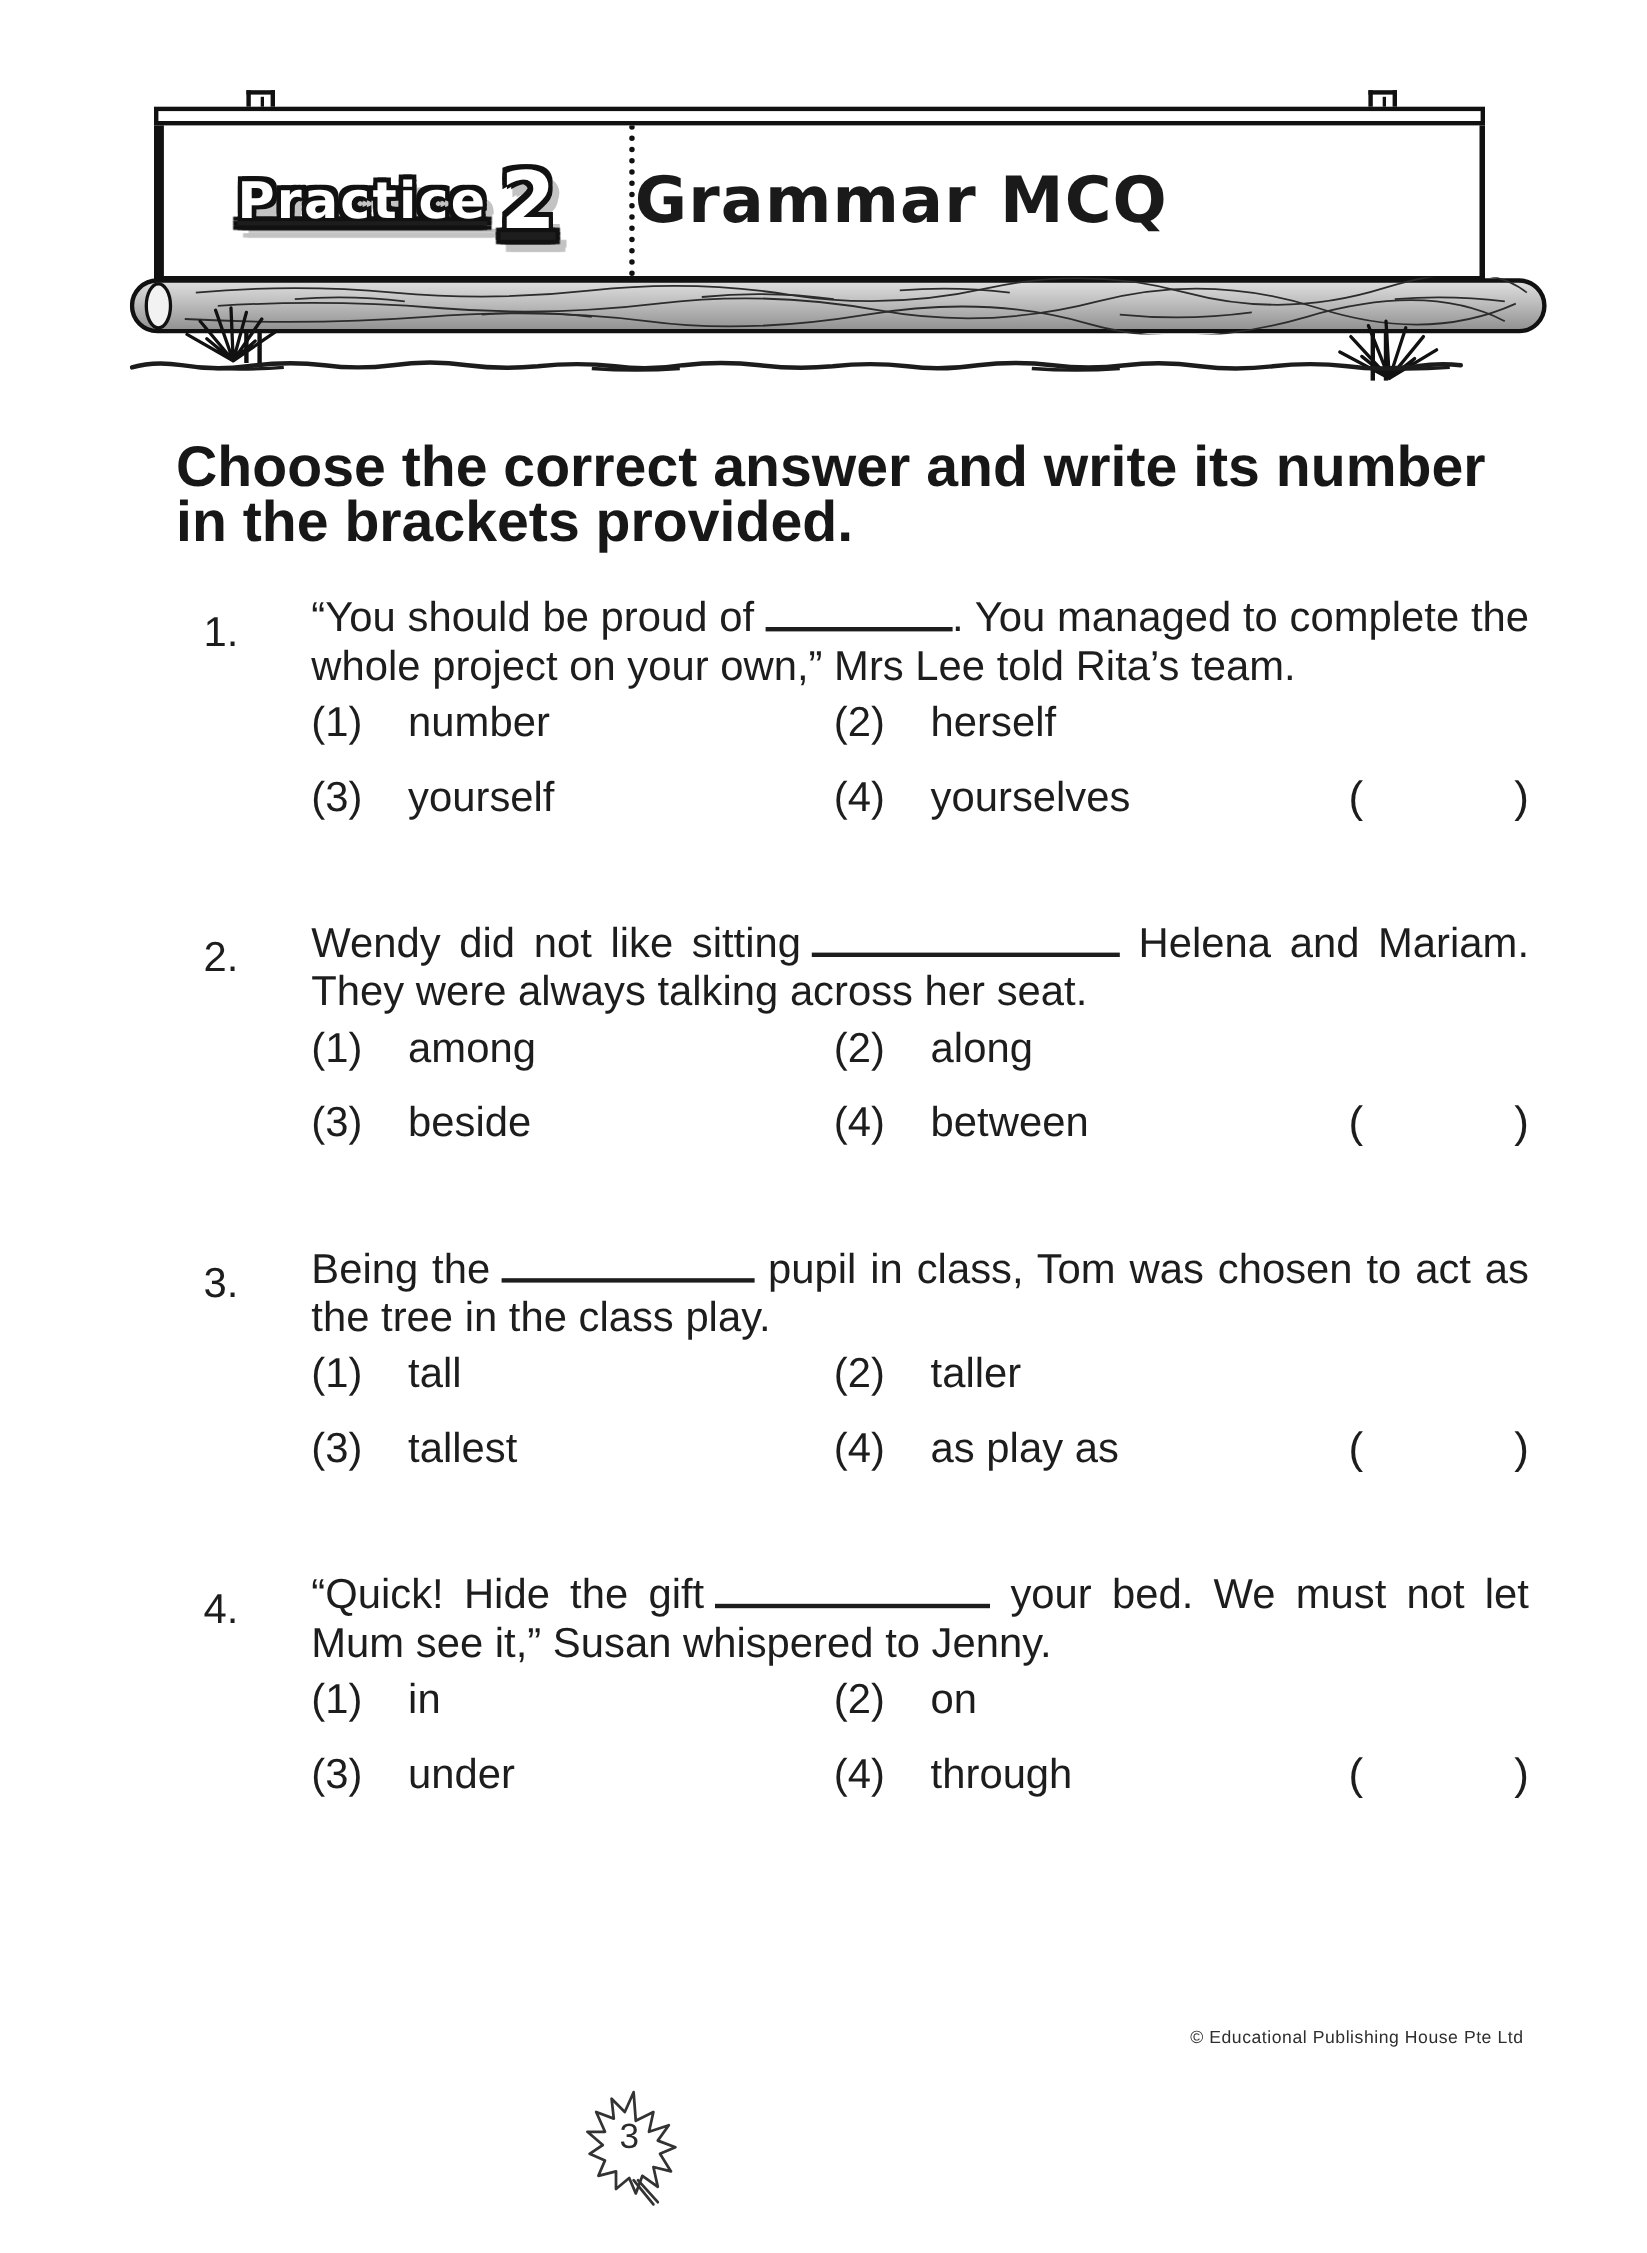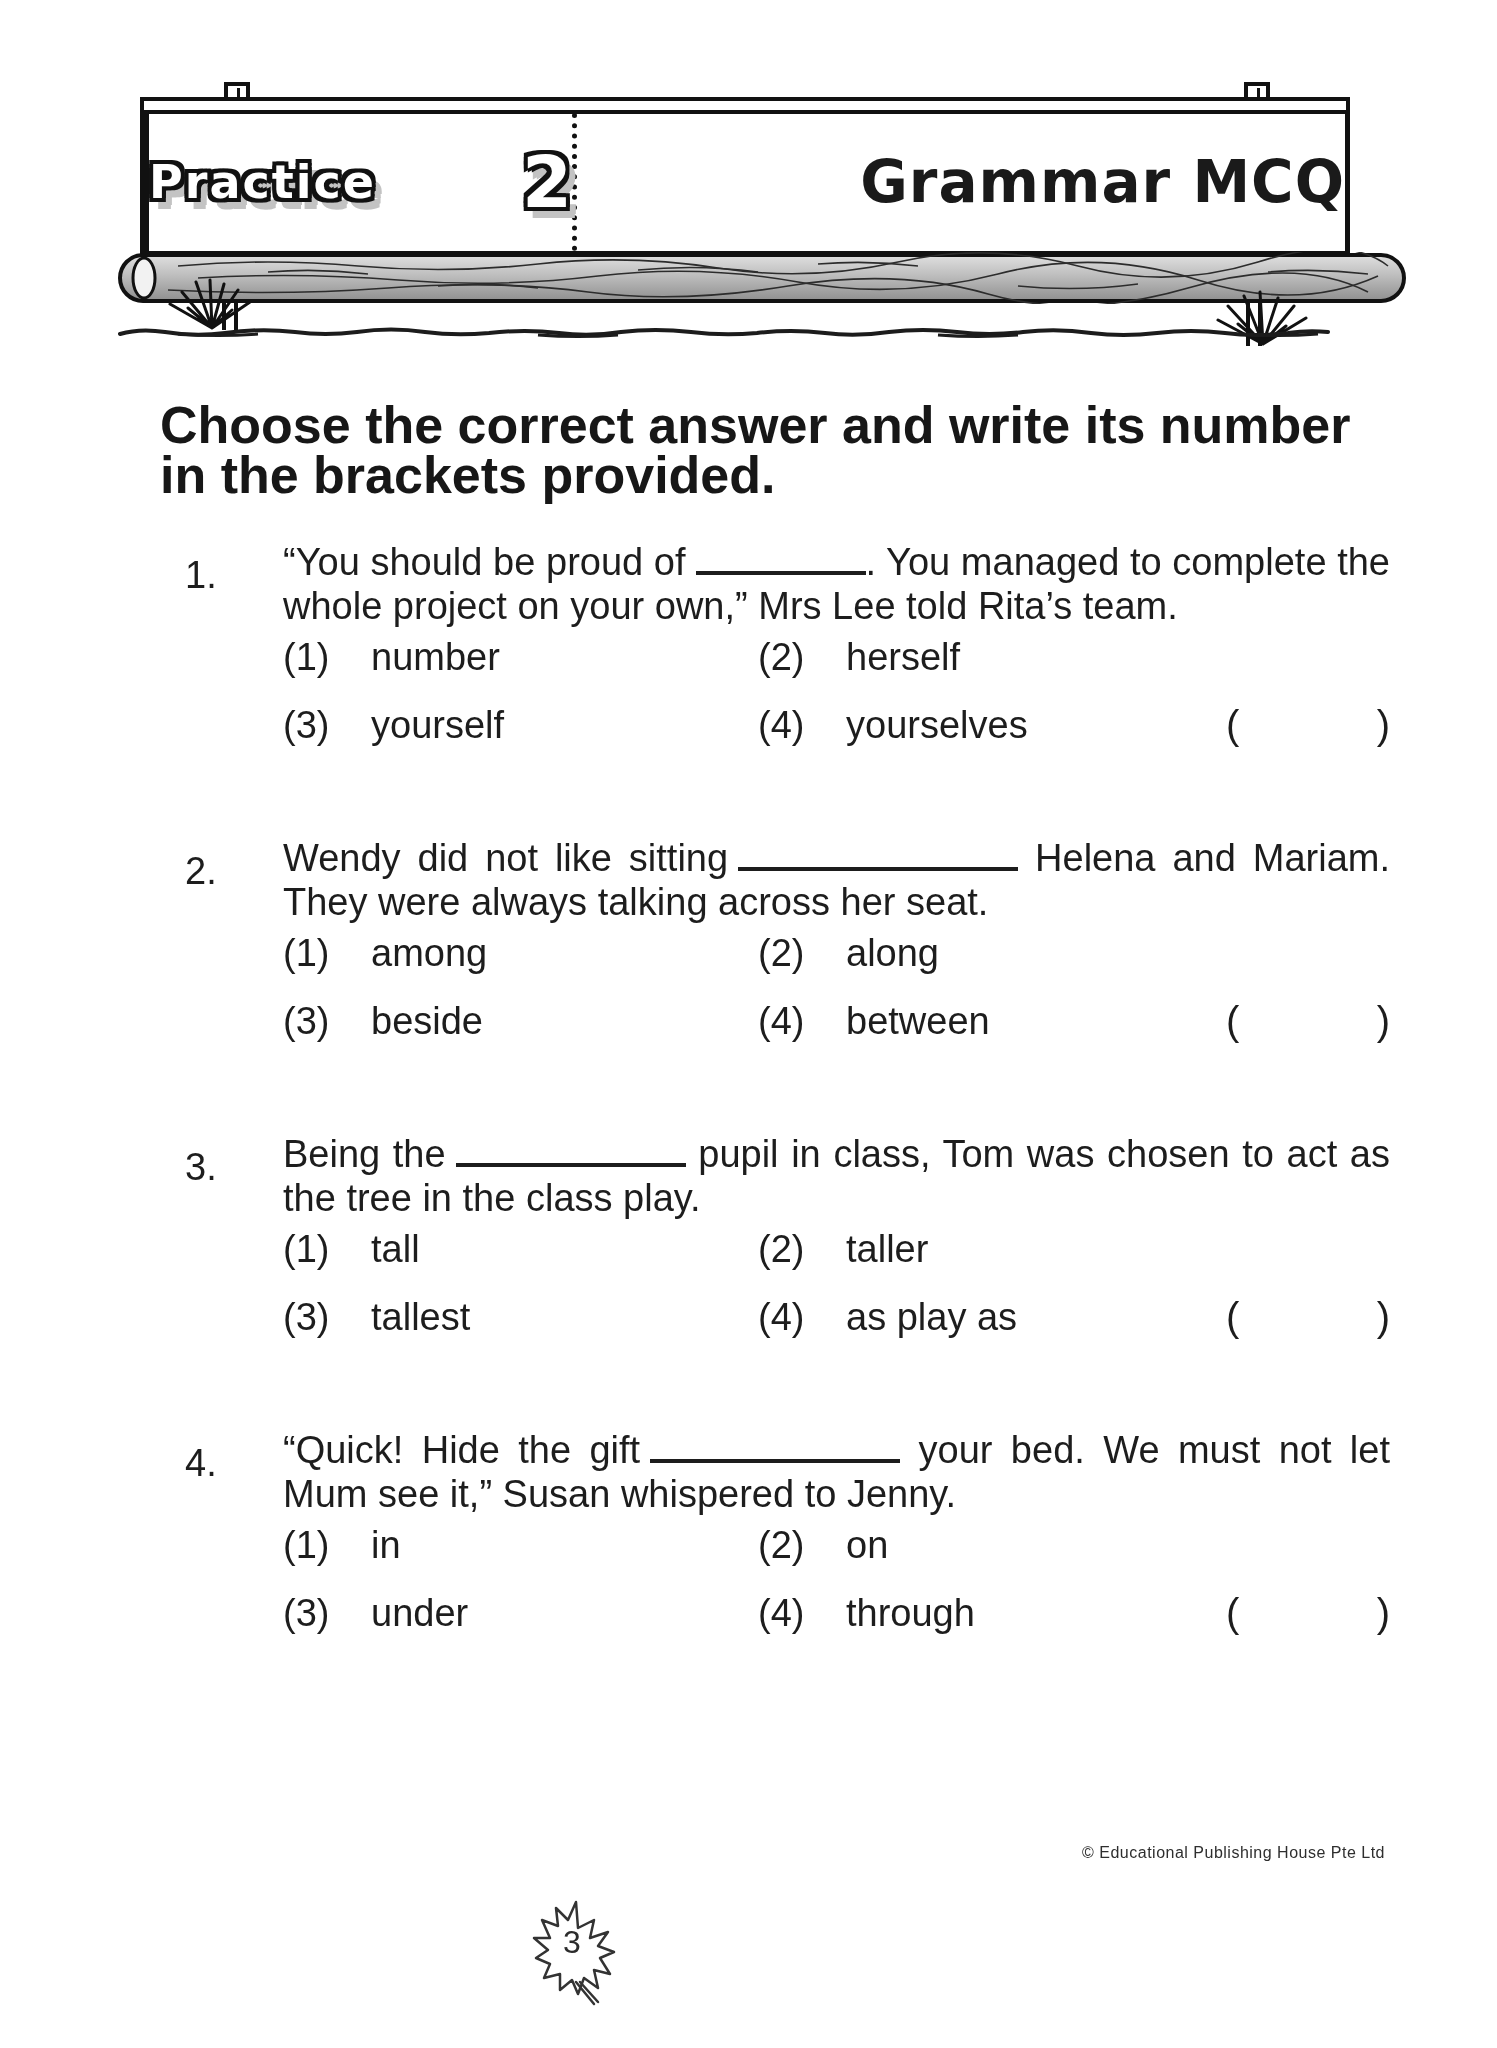--- a/index.html
+++ b/index.html
@@ -9,23 +9,23 @@
   
   .header-graphic { position:absolute; left:118px; top:82px; width:1292px; height:262px; }
   .nail { position:absolute; width:26px; height:30px; border:4px solid #111; border-bottom:none; background:#fff; }
   .nail::after { content:""; position:absolute; left:50%; top:2px; bottom:0; width:3px; background:#111; }
   .nail-left  { left:106px; top:0; }
   .nail-right { left:1126px; top:0; }
   .sign { position:absolute; left:22px; top:26px; width:1210px; height:148px; background:#fff;
           border:5px solid #111; border-left-width:9px; display:flex; }
   .sign::before { content:""; position:absolute; left:-9px; right:-5px; top:-16px; height:9px;
                   background:#fff; border:4px solid #111; }
-  .sign-left { width:428px; display:flex; align-items:center; justify-content:space-between;
-               border-right:5px dotted #111; }
-  .sign-right { flex:1; display:flex; align-items:center; justify-content:flex-end; }
+  .sign-left { width:428px; display:flex; align-items:center; justify-content:center;
+               border-right:5px dotted #111;text-decoration:underline; }
+  .sign-right { flex:1; display:flex; align-items:center; justify-content:flex-start; }
   .bubble { font-family:"DejaVu Sans", sans-serif; font-weight:bold; color:#fff; white-space:nowrap;
             text-shadow:-4px -4px 0 #111, 4px -4px 0 #111, -4px 4px 0 #111, 4px 4px 0 #111,
                         -4px 0 0 #111, 4px 0 0 #111, 0 -4px 0 #111, 0 4px 0 #111,
                         -3px 3px 0 #111, 3px -3px 0 #111,
                         9px 11px 0 #c3c3c3, 5px 11px 0 #c3c3c3, 10px 7px 0 #c3c3c3; }
   .practice-word { font-size:46px; letter-spacing:2px; }
   .practice-num  { font-size:72px; margin-left:12px; }
   .page-title { font-family:"DejaVu Sans", sans-serif; font-weight:bold; font-size:58px;
                 letter-spacing:1px; color:#1a1a1a; }
   .log { position:absolute; left:0; top:170px; }

